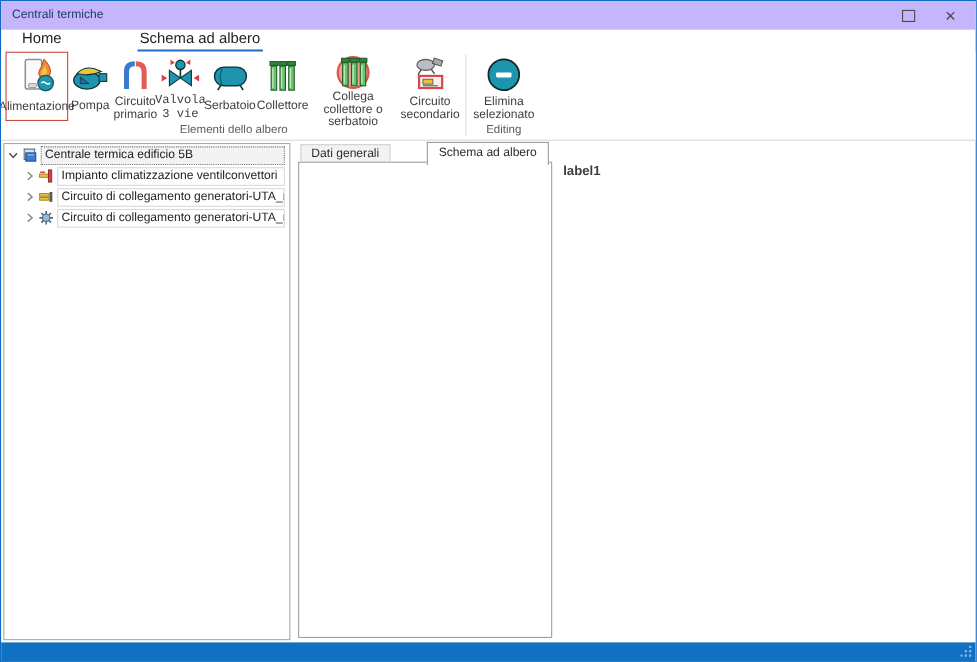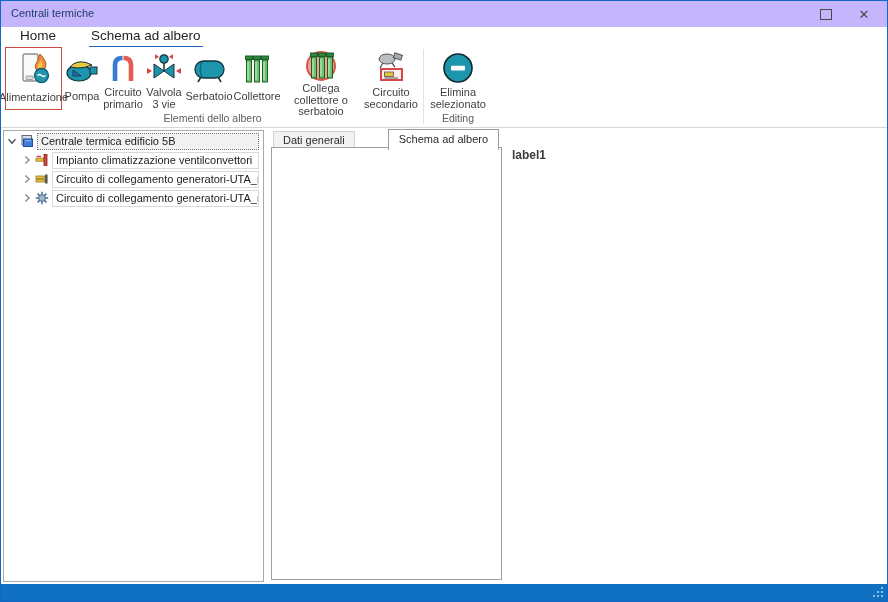--- a/index.html
+++ b/index.html
@@ -9,34 +9,34 @@
     font-family:"Liberation Sans", sans-serif;color:#3f3f3f;
   }
   
   .titlebar{position:absolute;left:0;top:0;right:0;height:26px;background:#c4b5fd;}
   .title-text{position:absolute;left:10px;top:6px;font-size:11px;color:#1d3a5f;}
   .win-btn{position:absolute;top:0;width:38px;height:26px;display:flex;align-items:center;justify-content:center;cursor:default;}
   .btn-max{right:42px;}
   .btn-close{right:4px;font-size:13px;color:#4a4a4a;}
   .max-glyph{width:10px;height:9px;border:1px solid #4a4a4a;display:block;}
   
-  .ribbon-tabs{position:absolute;left:17px;top:27px;display:flex;align-items:center;height:19px;}
+  .ribbon-tabs{position:absolute;left:17px;top:27px;display:flex;align-items:flex-end;height:19px;gap:36px;}
   .ribbon-tab{font-size:13.5px;color:#1f1f1f;margin-right:31px;padding:0 2px 3px 2px;border-bottom:2.5px solid transparent;}
   .ribbon-tab.selected{border-bottom:2.5px solid #2268c3;}
   
   .ribbon-body{position:absolute;left:0;top:46px;right:0;height:81px;background:#fff;border-bottom:1px solid #d7d7d7;display:flex;padding-left:4px;box-sizing:border-box;}
   .ribbon-group{display:flex;flex-direction:column;}
   .group-buttons{display:flex;align-items:stretch;height:63px;}
   .group-label{font-size:10.5px;color:#5c5c5c;text-align:center;padding-top:2px;}
   .group-sep{width:1px;background:#e2e2e2;margin:2px 3px 3px 3px;}
   .rbtn{display:flex;flex-direction:column;align-items:center;padding-top:2px;box-sizing:border-box;}
   .rbtn-icon{height:42px;display:flex;align-items:center;justify-content:center;}
   .rbtn-label{font-size:11px;line-height:11.5px;text-align:center;color:#3f3f3f;white-space:pre-line;}
   .rbtn.hl{border:1px solid #c84a41;}
-  .w-alim{width:57px;}.w-pompa{width:40px;}.w-cprim{width:42px;}.w-valv{width:40px;}
+  .w-alim{width:57px;}.w-pompa{width:40px;}.w-cprim{width:42px;}.w-valv{width:40px;font-family:Liberation Mono, monospace;}
   .w-serb{width:50px;}.w-coll{width:46px;}.w-colleg{width:82px;}.w-csec{width:58px;}.w-elim{width:62px;}
   
   .tree-panel{position:absolute;left:2px;top:129px;width:261px;height:452px;border:1px solid #a9a9a9;background:#fff;box-sizing:border-box;}
   .tree-row{display:flex;align-items:center;height:18px;margin-top:1px;}
   .tw{width:15px;flex:0 0 15px;display:flex;align-items:center;justify-content:center;}
   .tree-icon{width:16px;flex:0 0 16px;display:flex;align-items:center;justify-content:center;}
   .tree-label{flex:1;margin-right:4px;margin-left:2px;border:1px solid #d9d9d9;background:#fff;font-size:11px;color:#222;
     padding:1px 3px;height:13px;line-height:12px;white-space:nowrap;overflow:hidden;}
   .tree-label.selected{border:1px dotted #767676;background:#f2f2f2;}
   

